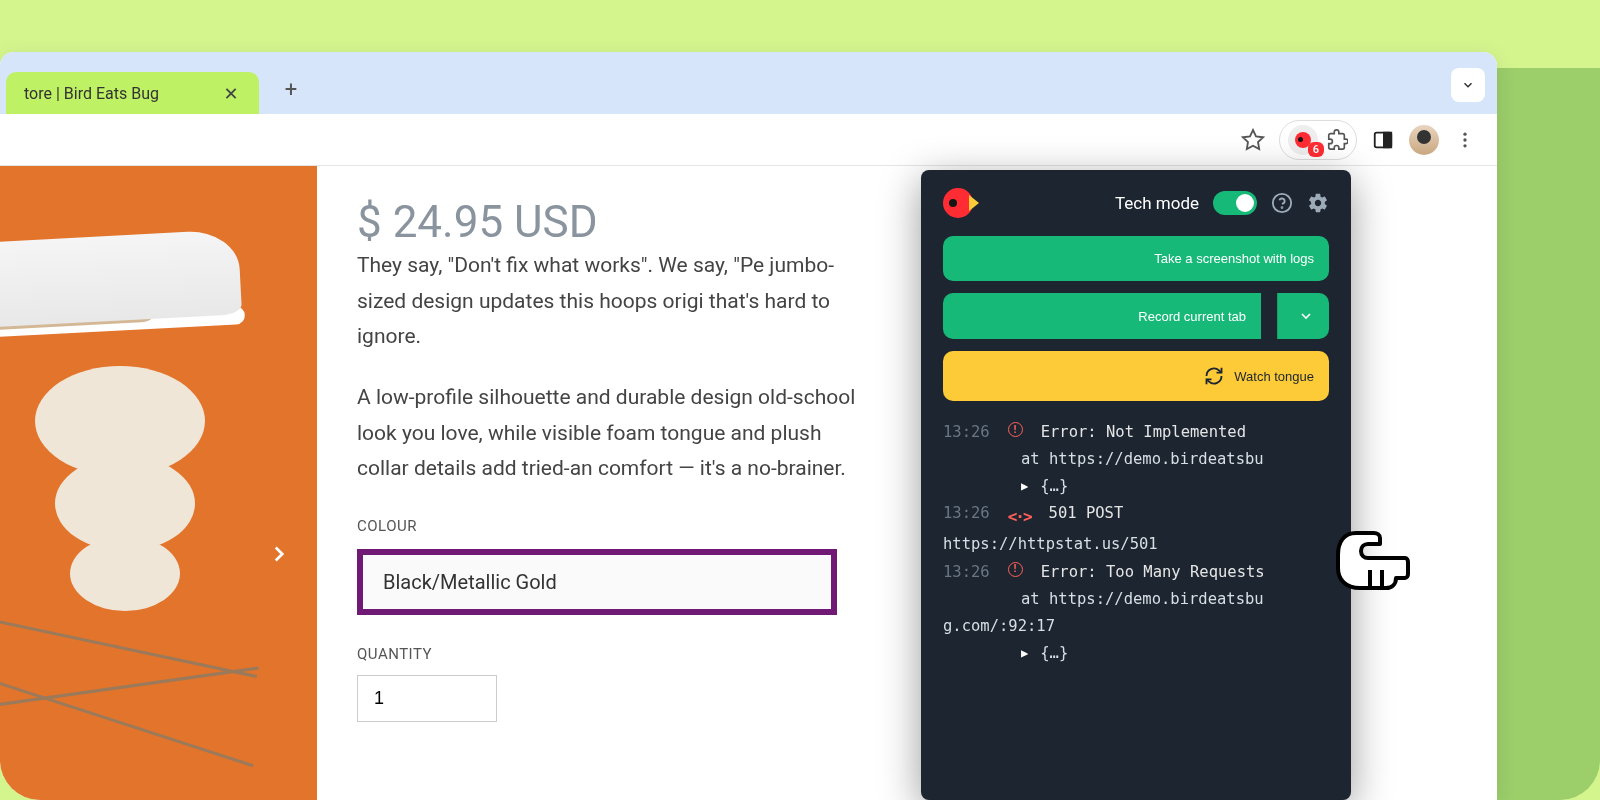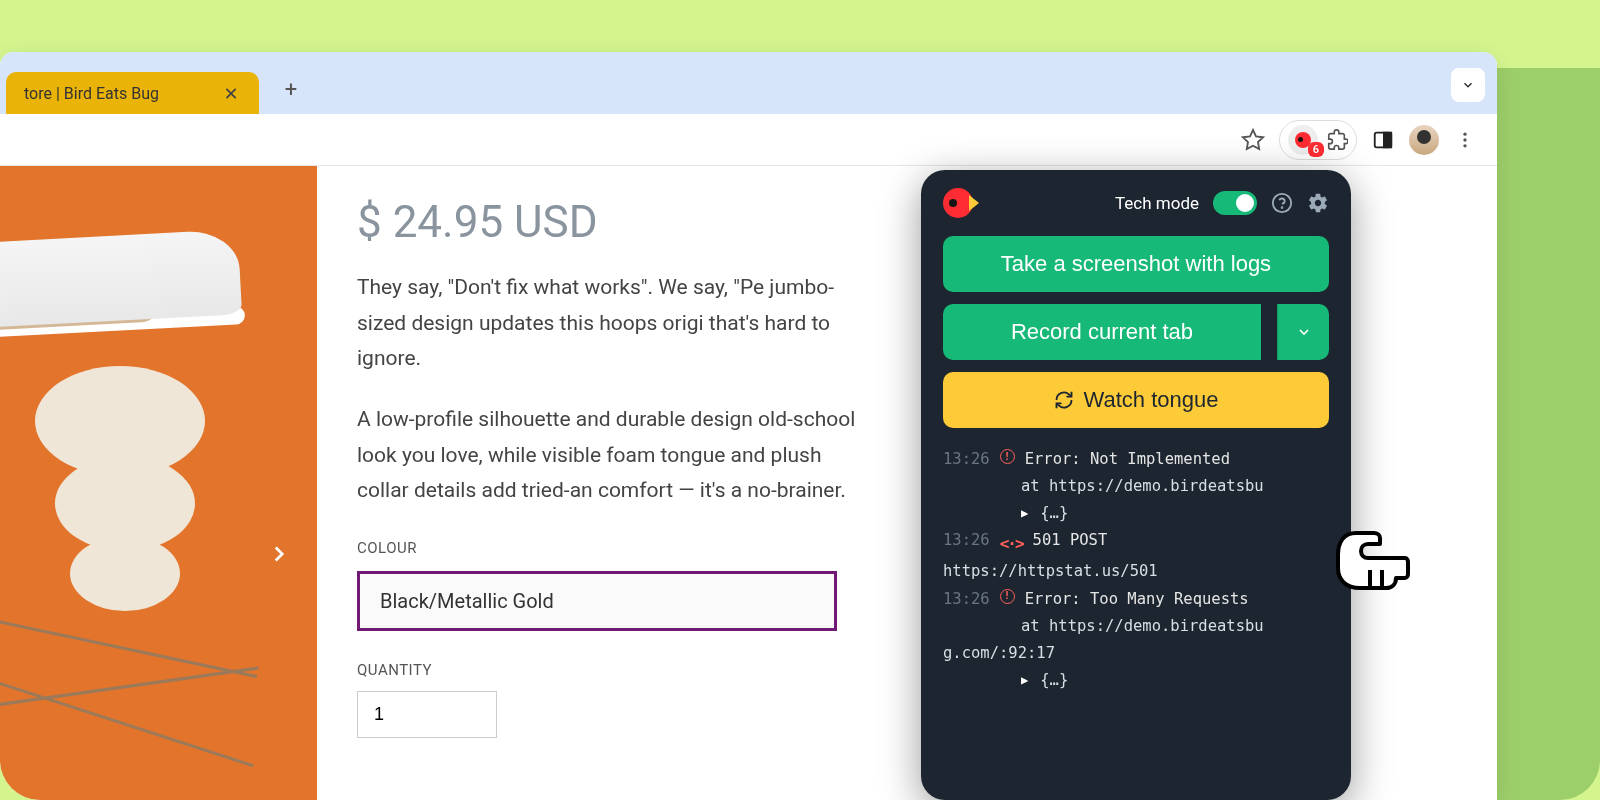--- a/index.html
+++ b/index.html
@@ -1,20 +1,20 @@
 <!DOCTYPE html>
 <html><head>
 <meta charset="utf-8">
 <style>
 *{margin:0;padding:0;box-sizing:border-box}
 body{font-family:-apple-system,BlinkMacSystemFont,"Segoe UI",Roboto,sans-serif;background:#d4f58e;width:1600px;height:800px;overflow:hidden;position:relative;border-radius:40px}
 .frame-shadow{position:absolute;left:35px;top:68px;right:0;bottom:0;background:#9cce6a;border-radius:10px 0 0 0}
 .browser{position:absolute;left:0;top:52px;width:1497px;height:748px;background:#fff;border-radius:14px 14px 0 0;overflow:hidden;box-shadow:0 4px 20px rgba(0,0,0,.1)}
 .tab-bar{height:62px;background:#d7e5fb;display:flex;align-items:flex-end;padding:0 12px;position:relative}
-.tab{background:#eab308;border-radius:10px 10px 0 0;height:42px;display:flex;align-items:center;padding:0 18px;gap:62px;min-width:225px;margin:0 0 0 -6px}
+.tab{background:#bef264;border-radius:10px 10px 0 0;height:42px;display:flex;align-items:center;padding:0 18px;gap:62px;min-width:225px;margin:0 0 0 -6px}
 .tab-title{font-size:16px;color:#333}
 .tab-close{font-size:18px;color:#444;cursor:pointer;width:20px;height:20px;display:flex;align-items:center;justify-content:center}
 .new-tab{margin:0 0 11px 18px;font-size:22px;color:#555;cursor:pointer;width:28px;height:28px;display:flex;align-items:center;justify-content:center}
 .tab-dropdown{position:absolute;right:12px;bottom:12px;width:34px;height:34px;background:#fff;border-radius:8px;display:flex;align-items:center;justify-content:center;cursor:pointer}
 .toolbar{height:52px;background:#fff;border-bottom:1px solid #e5e5e5;display:flex;align-items:center;justify-content:flex-end;padding:0 18px;gap:12px}
 .tb-icon{width:28px;height:28px;display:flex;align-items:center;justify-content:center;cursor:pointer;color:#555}
 .ext-pill{display:flex;align-items:center;background:#fff;border:1px solid #ddd;border-radius:40px;padding:4px 8px;gap:8px}
 .ext-main{width:30px;height:30px;border-radius:50%;background:#eee;display:flex;align-items:center;justify-content:center;position:relative}
 .ext-dot{width:16px;height:16px;border-radius:50%;background:#ff2d33;position:relative}
 .ext-dot::after{content:'';position:absolute;width:5px;height:5px;background:#151515;border-radius:50%;left:3px;top:5px}
@@ -31,45 +31,45 @@
 .rock{position:absolute;background:#f0e6d8;border-radius:50%}
 .rock1{width:170px;height:110px;left:35px;top:200px}
 .rock2{width:140px;height:95px;left:55px;top:290px}
 .rock3{width:110px;height:75px;left:70px;top:370px}
 .twig{position:absolute;width:280px;height:3px;background:#9a7a5a;left:-20px}
 .twig1{top:480px;transform:rotate(12deg)}
 .twig2{top:520px;transform:rotate(-8deg)}
 .twig3{top:555px;transform:rotate(18deg)}
 .img-next{position:absolute;right:25px;top:375px;color:#fff;cursor:pointer}
 .product-details{padding:30px 40px;flex:1;color:#333}
-.price{font-size:44px;color:#8a949e;font-weight:400;margin-bottom:22px}
+.price{font-size:44px;color:#8a949e;font-weight:400;}
 .desc{font-size:21px;line-height:1.7;color:#444;margin-bottom:25px;max-width:520px}
 .field-label{font-size:15px;color:#555;letter-spacing:.5px;margin-bottom:14px;margin-top:30px}
-.select{border:3px solid #701a75;background:#fafafa;padding:15px 20px;font-size:20px;color:#333;width:480px}
+.select{border:6px solid #701a75;background:#fafafa;padding:15px 20px;font-size:20px;color:#333;width:480px}
 .qty-input{border:1px solid #ccc;padding:12px 16px;font-size:18px;width:140px;margin-top:-2px}
-.popup{position:absolute;right:249px;top:170px;width:430px;background:#1c2530;border-radius:24px;color:#fff;font-size:16px;box-shadow:0 10px 40px rgba(0,0,0,.4);overflow:hidden;z-index:10;height:630px}
+.popup{position:absolute;right:249px;top:170px;width:430px;background:#1c2530;border-radius:8px;color:#fff;font-size:16px;box-shadow:0 10px 40px rgba(0,0,0,.4);overflow:hidden;z-index:10;height:630px}
 .popup-head{display:flex;align-items:center;justify-content:space-between;padding:18px 22px}
 .brand{width:30px;height:30px;position:relative}
 .brand-circle{width:30px;height:30px;border-radius:50%;background:#ff2d33;position:relative}
 .brand-circle::after{content:'';position:absolute;width:8px;height:8px;background:#151515;border-radius:50%;left:6px;top:11px}
 .brand-beak{position:absolute;width:0;height:0;border-top:8px solid transparent;border-bottom:8px solid transparent;border-left:10px solid #fdcb38;right:-6px;top:7px}
 .head-right{display:flex;align-items:center;gap:14px}
 .tech-label{font-size:17px}
 .toggle{width:44px;height:24px;background:#17b979;border-radius:20px;position:relative;cursor:pointer}
 .toggle::after{content:'';position:absolute;width:18px;height:18px;background:#fff;border-radius:50%;right:3px;top:3px}
 .popup-body{padding:0 22px 18px;display:flex;flex-direction:column;gap:12px}
-.btn{border:none;border-radius:10px;padding:15px;font-size:22px;font-weight:500;cursor:pointer;display:flex;align-items:center;justify-content:center;gap:10px}
+.btn{border:none;border-radius:10px;padding:15px;font-size:13px;font-weight:500;cursor:pointer;display:flex;align-items:center;justify-content:flex-end;gap:10px}
 .btn-green{background:#17b979;color:#fff}
 .btn-split{display:flex;gap:16px}
 .btn-split .main{flex:1;border-radius:10px 0 0 10px}
 .btn-split .arrow{width:52px;border-radius:0 10px 10px 0;border-left:1px solid #13a068}
 .btn-yellow{background:#fdcb38;color:#1c2530}
 .errors-toggle{text-align:center;color:#9daab8;padding:10px 0 18px;cursor:pointer;font-size:17px;display:flex;justify-content:center;align-items:center;gap:8px}
 .error-list{font-family:'SF Mono',Menlo,Consolas,monospace;font-size:15.5px;padding:0 22px;line-height:1.75}
-.err-row{display:flex;gap:10px;align-items:flex-start}
+.err-row{display:flex;gap:18px;align-items:flex-start}
 .err-ts{color:#6b7683}
 .err-ico{flex-shrink:0;margin-top:3px}
 .err-circle{width:15px;height:15px;border:1.8px solid #ff6059;border-radius:50%;display:flex;align-items:center;justify-content:center;color:#ff6059;font-size:11px;font-weight:700}
 .net-ico{color:#ff6059;font-size:16px;font-weight:700;letter-spacing:-2px}
 .err-txt{color:#e5e5e5}
 .err-indent{padding-left:78px;color:#d8dee5}
 .err-expand{padding-left:78px;color:#d8dee5;display:flex;align-items:center;gap:12px}
 .tri{color:#fff;font-size:12px}
 .pointer{position:absolute;right:190px;top:530px;z-index:20}
 svg{display:block}

